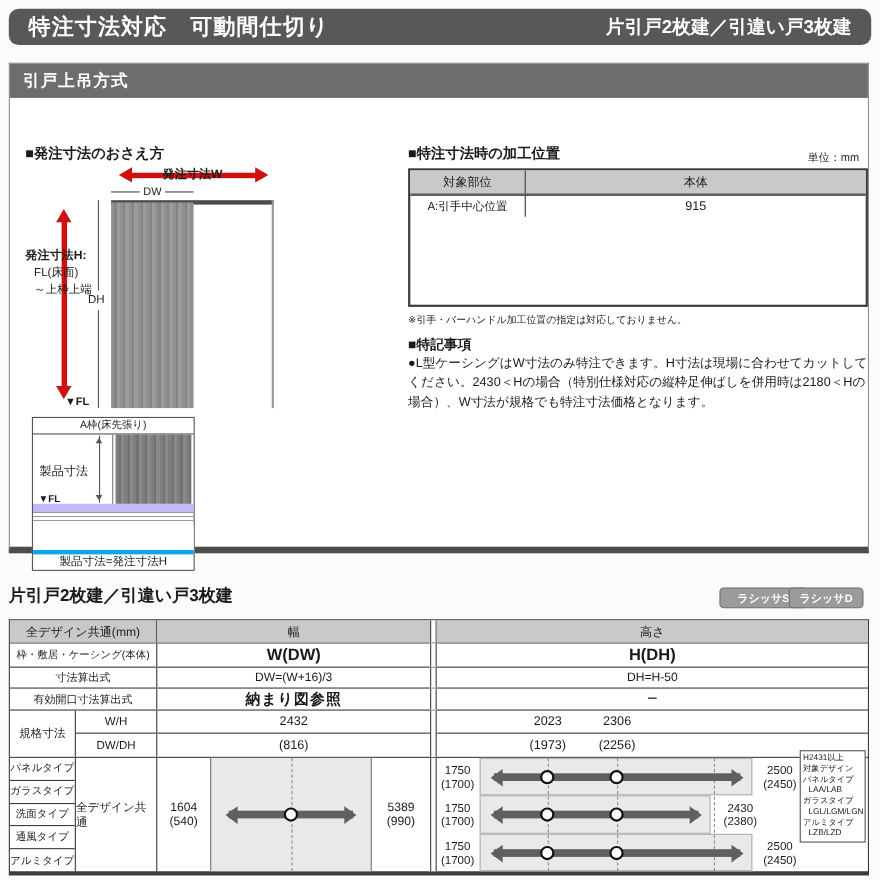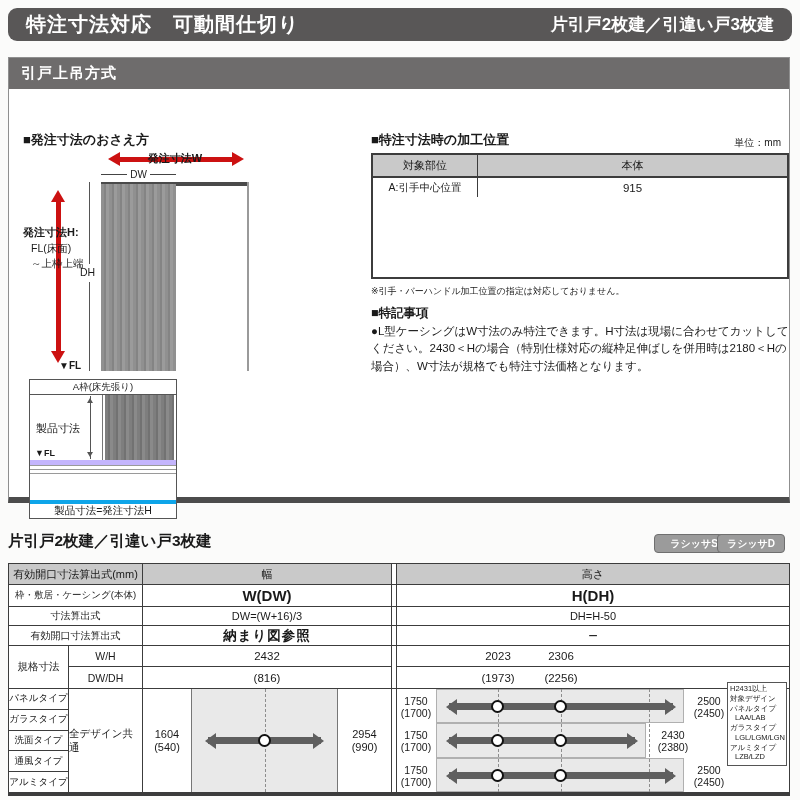--- a/index.html
+++ b/index.html
@@ -45,21 +45,21 @@
   .h-label .b { font-weight:bold; font-size:11px; }
   .h-label .ind { padding-left:8px; }
   .dh-seg { position:absolute; left:80px; width:1px; background:#555; }
   .dh-txt { position:absolute; left:71px; top:177px; font-size:10.5px; }
   .fl-txt { position:absolute; left:50px; top:271px; font-size:10px; font-weight:bold; }
 
   
   .sub-diagram { position:absolute; left:20px; top:290px; width:148px; height:140px;
     border:1px solid #555; background:#fff; display:flex; flex-direction:column; }
   .sub-head { height:15px; border-bottom:1px solid #555; font-size:9.5px; text-align:center; line-height:14px; }
-  .sub-body { position:relative; height:70px; border-bottom:5px solid #c4b5fd; }
+  .sub-body { position:relative; height:70px; border-bottom:7px solid #c4b5fd; }
   .sub-body .vline { position:absolute; left:60px; top:1px; bottom:1px; width:1px; background:#555; }
   .sub-body .vline::before { content:""; position:absolute; top:-1px; left:-3px; border:3.5px solid transparent; border-bottom:5px solid #555; }
   .sub-body .vline::after  { content:""; position:absolute; bottom:-1px; left:-3px; border:3.5px solid transparent; border-top:5px solid #555; }
   .sub-body .ptxt { position:absolute; left:6px; top:26px; font-size:11px; }
   .sub-body .frameline { position:absolute; left:72px; top:0; bottom:0; width:1px; background:#777; }
   .sub-door { position:absolute; left:75px; top:0; bottom:0; width:69px;
     background:repeating-linear-gradient(90deg,#7e7e7e 0px,#7e7e7e 3px,#727272 3px,#727272 5px,#8a8a8a 5px,#8a8a8a 8px); }
   .sub-fl { position:absolute; left:5px; top:53px; font-size:9px; font-weight:bold; }
   .sub-hatch { height:12px; background:repeating-linear-gradient(180deg,#9a9a9a 0 1px,transparent 1px 4px); }
   .sub-space { height:23px; background:#fff; }
@@ -220,21 +220,21 @@
     </div>
   </div>
 
   <div class="lower-heading">片引戸2枚建／引違い戸3枚建</div>
   <div class="series-btn btn-s">ラシッサS</div>
   <div class="series-btn btn-d">ラシッサD</div>
 
   <div class="spec-table">
 
     <div class="srow r1">
-      <div class="scell c-lab gray">有効開口寸法算出式(mm)</div>
+      <div class="scell c-lab gray">全デザイン共通(mm)</div>
       <div class="scell c-w gray">幅</div>
       <div class="divcol"></div>
       <div class="scell c-h gray">高さ</div>
     </div>
 
     <div class="srow r2">
       <div class="scell c-lab sm">枠・敷居・ケーシング(本体)</div>
       <div class="scell c-w big">W(DW)</div>
       <div class="divcol"></div>
       <div class="scell c-h big">H(DH)</div>
@@ -291,21 +291,21 @@
         <div class="wmin">
           <span>1604</span>
           <span>(540)</span>
         </div>
         <div class="wband">
           <div class="vdash" style="left:73px;"></div>
           <div class="dim-arrow" style="left:16px; right:16px; top:48px;"></div>
           <div class="knob" style="left:66px; top:45px;"></div>
         </div>
         <div class="wmax">
-          <span>2954</span>
+          <span>5389</span>
           <span>(990)</span>
         </div>
       </div>
 
       <div class="divcol"></div>
 
       <div class="hzone">
         <div class="shade sh1"></div>
         <div class="shade sh2"></div>
         <div class="shade sh3"></div>

